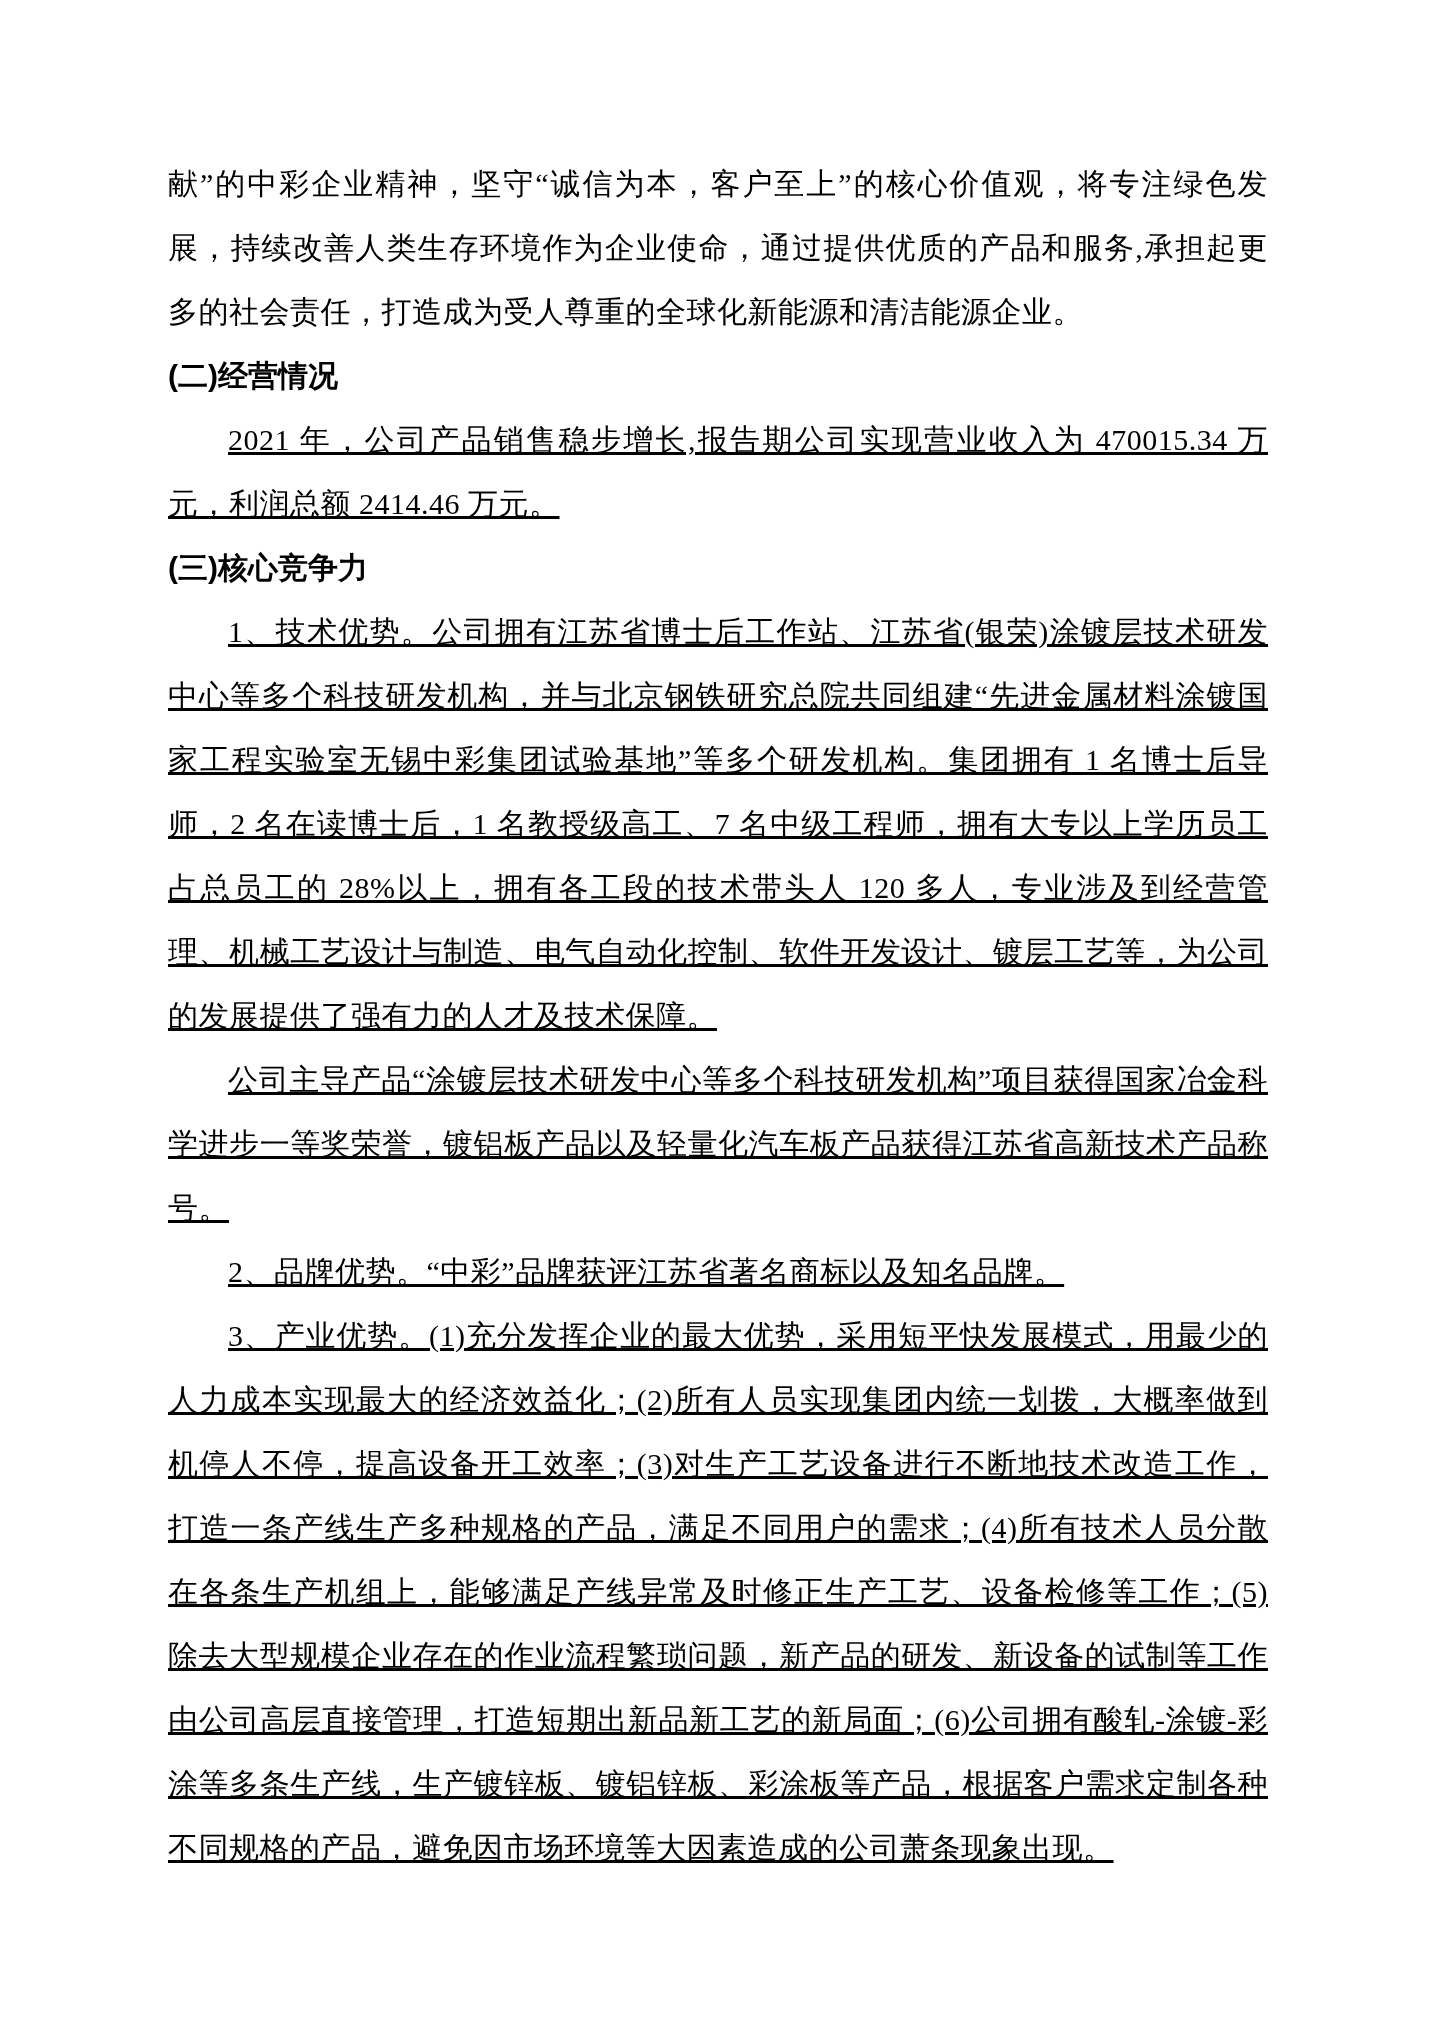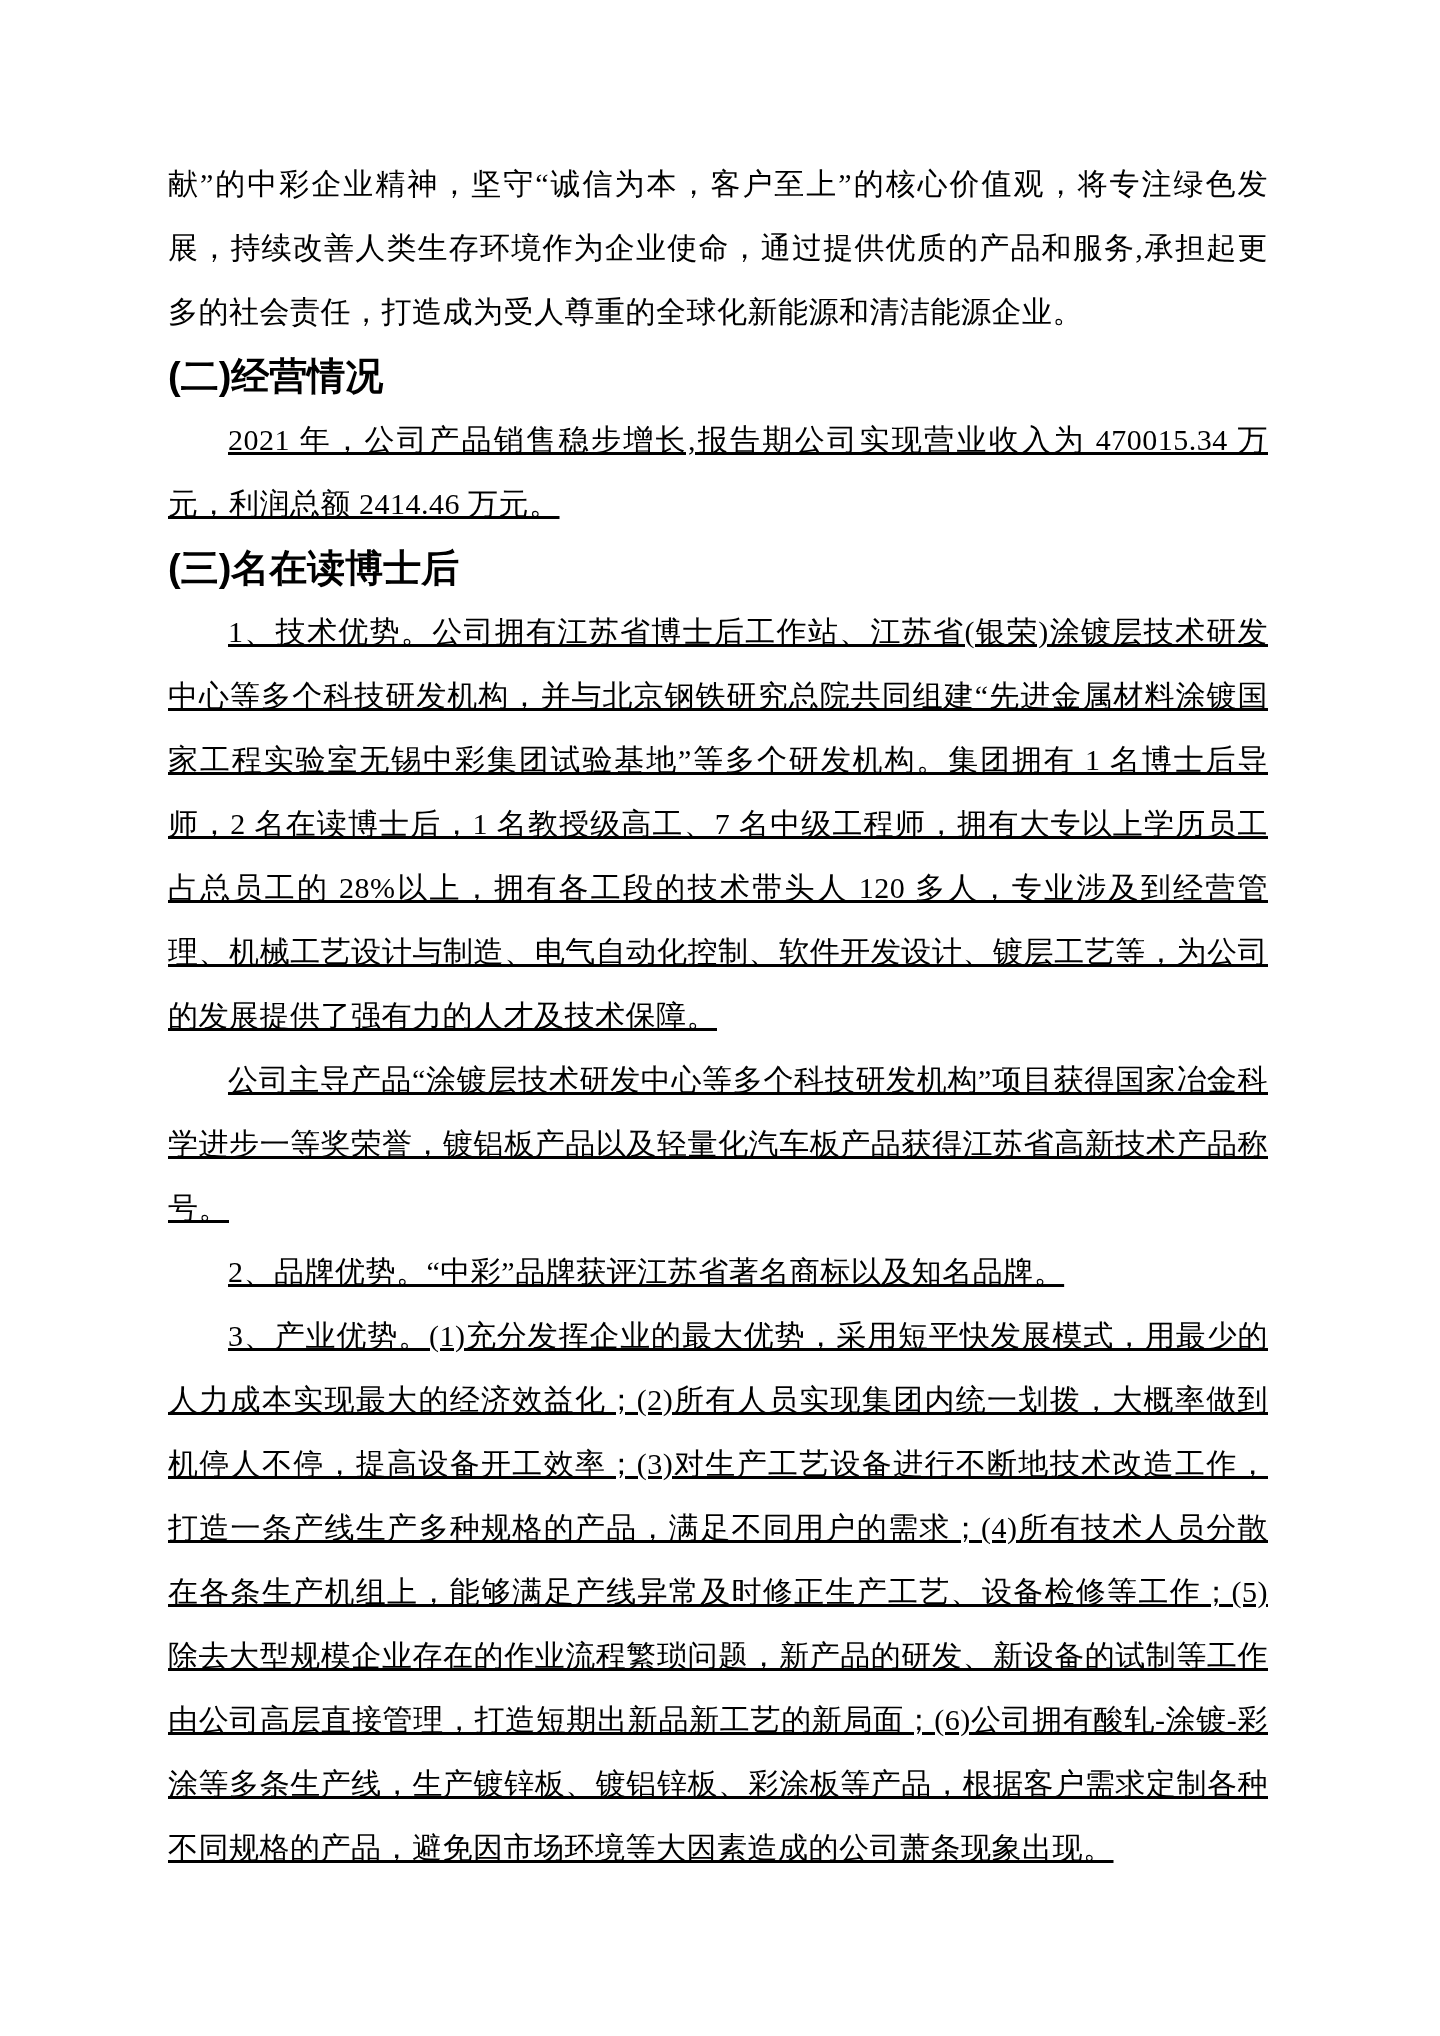--- a/index.html
+++ b/index.html
@@ -31,40 +31,40 @@
     text-align: justify;
     letter-spacing: 0.5px;
     word-break: break-all;
   }
   .para.indent {
     text-indent: 2em;
     text-decoration: underline;
   }
   .heading {
     margin: 0;
-    font-size: 38px;
+    font-size: 30px;
     line-height: 64px;
     font-weight: bold;
     text-align: left;
     font-family: "Liberation Sans", "DejaVu Sans", sans-serif;
   }
 </style>
 </head>
 <body>
 
 <div class="page">
   <div class="doc-body">
 
     <p class="para">献”的中彩企业精神，坚守“诚信为本，客户至上”的核心价值观，将专注绿色发展，持续改善人类生存环境作为企业使命，通过提供优质的产品和服务,承担起更多的社会责任，打造成为受人尊重的全球化新能源和清洁能源企业。</p>
 
     <h2 class="heading">(二)经营情况</h2>
 
     <p class="para indent">2021 年，公司产品销售稳步增长,报告期公司实现营业收入为 470015.34 万元，利润总额 2414.46 万元。</p>
 
-    <h2 class="heading">(三)名在读博士后</h2>
+    <h2 class="heading">(三)核心竞争力</h2>
 
     <p class="para indent">1、技术优势。公司拥有江苏省博士后工作站、江苏省(银荣)涂镀层技术研发中心等多个科技研发机构，并与北京钢铁研究总院共同组建“先进金属材料涂镀国家工程实验室无锡中彩集团试验基地”等多个研发机构。集团拥有 1 名博士后导师，2 名在读博士后，1 名教授级高工、7 名中级工程师，拥有大专以上学历员工占总员工的 28%以上，拥有各工段的技术带头人 120 多人，专业涉及到经营管理、机械工艺设计与制造、电气自动化控制、软件开发设计、镀层工艺等，为公司的发展提供了强有力的人才及技术保障。</p>
 
     <p class="para indent">公司主导产品“涂镀层技术研发中心等多个科技研发机构”项目获得国家冶金科学进步一等奖荣誉，镀铝板产品以及轻量化汽车板产品获得江苏省高新技术产品称号。</p>
 
     <p class="para indent">2、品牌优势。“中彩”品牌获评江苏省著名商标以及知名品牌。</p>
 
     <p class="para indent">3、产业优势。(1)充分发挥企业的最大优势，采用短平快发展模式，用最少的人力成本实现最大的经济效益化；(2)所有人员实现集团内统一划拨，大概率做到机停人不停，提高设备开工效率；(3)对生产工艺设备进行不断地技术改造工作，打造一条产线生产多种规格的产品，满足不同用户的需求；(4)所有技术人员分散在各条生产机组上，能够满足产线异常及时修正生产工艺、设备检修等工作；(5)除去大型规模企业存在的作业流程繁琐问题，新产品的研发、新设备的试制等工作由公司高层直接管理，打造短期出新品新工艺的新局面；(6)公司拥有酸轧-涂镀-彩涂等多条生产线，生产镀锌板、镀铝锌板、彩涂板等产品，根据客户需求定制各种不同规格的产品，避免因市场环境等大因素造成的公司萧条现象出现。</p>
 
   </div>

